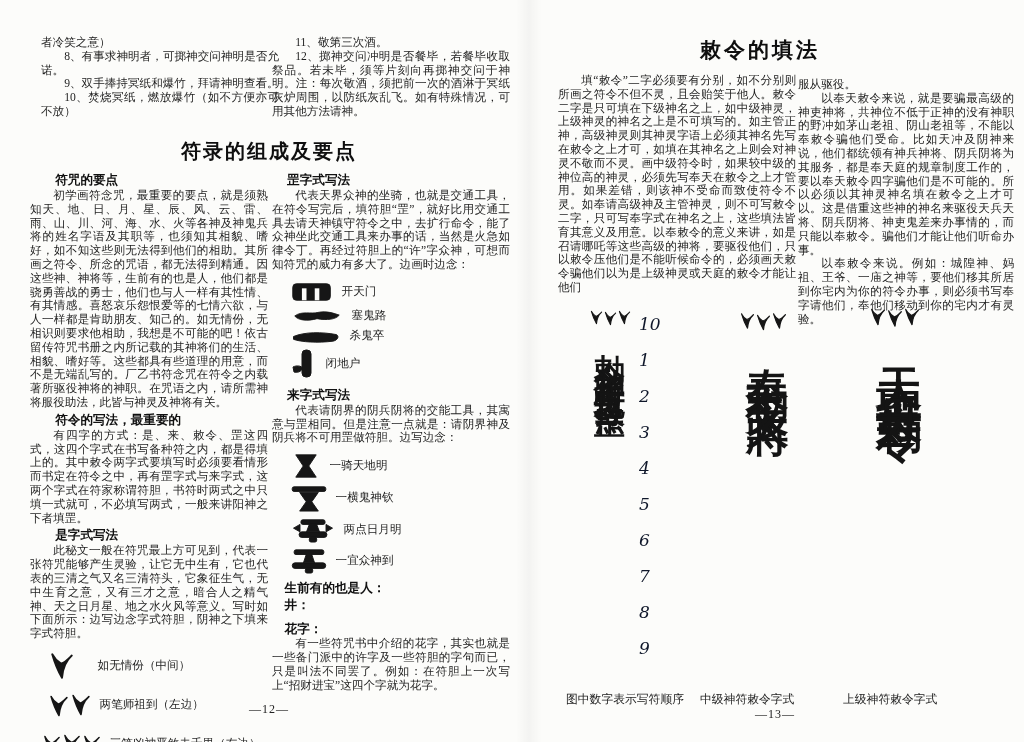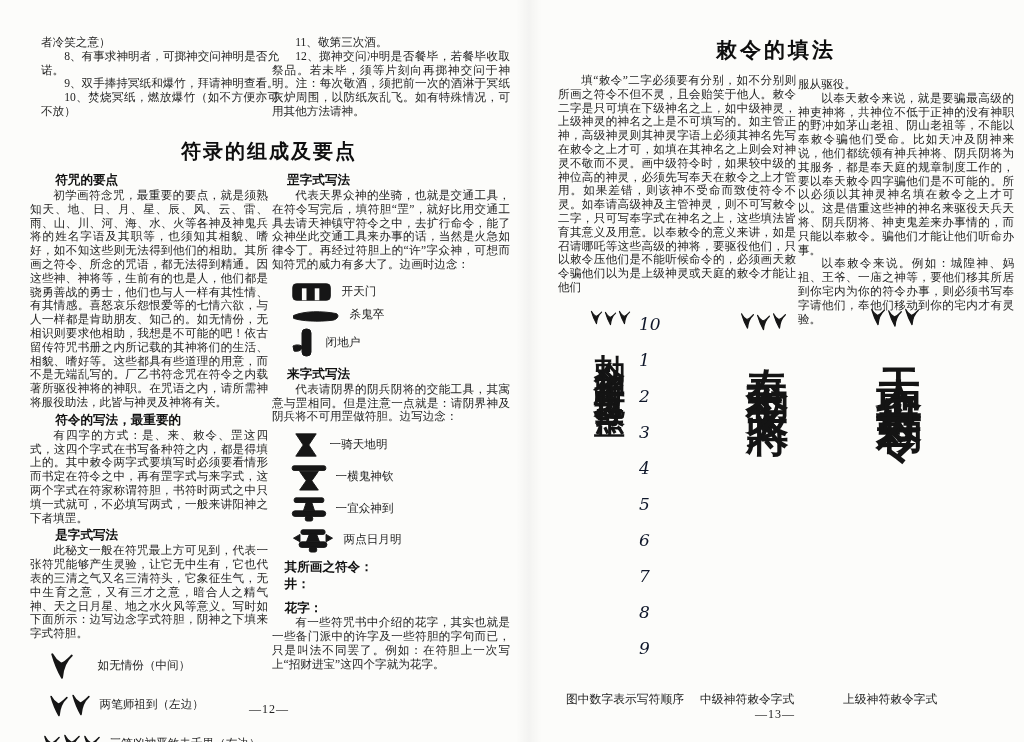--- a/index.html
+++ b/index.html
@@ -16,21 +16,21 @@
   .subhead{
     font-family:"Liberation Sans","DejaVu Sans",sans-serif;
     font-weight:bold;font-size:12.6px;line-height:16px;margin:2px 0 1px 2em;color:#111;
   }
   .subhead.tight{margin-left:1.2em;}
   .pagetitle{
     position:absolute;text-align:center;color:#0f0f0f;
     font-family:"Liberation Sans","DejaVu Sans",sans-serif;font-weight:bold;
   }
   #left-title{left:30px;top:138px;width:478px;font-size:20px;letter-spacing:2px;}
-  #right-title{left:576px;top:36px;width:400px;font-size:21px;letter-spacing:3px;}
+  #right-title{left:560px;top:36px;width:400px;font-size:21px;letter-spacing:3px;}
   .pagenum{position:absolute;font-size:12px;letter-spacing:1px;text-align:center;color:#222;}
   #pagenum-12{left:30px;top:702px;width:478px;}
   #pagenum-13{left:700px;top:707px;width:150px;}
   
   .grow{display:flex;align-items:center;gap:9px;margin:5px 0 5px 1.6em;}
   .grow .cap{font-size:11.6px;white-space:nowrap;}
   .grow svg{flex:none;display:block;}
   .vrow{display:flex;align-items:flex-end;gap:2px;}
   
   .talisman{position:absolute;display:flex;align-items:flex-start;}
@@ -130,20 +130,26 @@
 
   <div class="grow" style="margin-top:9px;">
     <svg width="42" height="22" viewBox="0 0 44 24">
       <rect class="glyphfill" x="1" y="3" width="41" height="18" rx="4"></rect>
       <rect x="11" y="8" width="5" height="13" fill="#fcfcfa"></rect>
       <rect x="25" y="8" width="5" height="13" fill="#fcfcfa"></rect>
     </svg>
     <span class="cap">开天门</span>
   </div>
   <div class="grow">
+    <svg width="52" height="16" viewBox="0 0 54 18">
+      <path class="glyphfill" d="M2 9 C10 3 20 7 28 5 C38 3 46 6 52 8 C48 13 38 14 27 12 C16 15 6 14 2 9 Z"></path>
+    </svg>
+    <span class="cap">塞鬼路</span>
+  </div>
+  <div class="grow">
     <svg width="50" height="15" viewBox="0 0 52 16">
       <path class="glyphfill" d="M2 8 C14 3 32 3 48 6 C51 8 49 12 44 13 C28 15 10 14 2 11 Z"></path>
     </svg>
     <span class="cap">杀鬼卒</span>
   </div>
   <div class="grow">
     <svg width="26" height="30" viewBox="0 0 26 30">
       <rect class="glyphfill" x="11" y="1" width="9" height="27" rx="4"></rect>
       <path class="glyphfill" d="M2 18 C6 16 10 17 12 19 C10 23 6 24 3 23 Z"></path>
     </svg>
@@ -158,43 +164,43 @@
       <path class="glyphfill" d="M5 2 H27 L19 14 L27 26 H5 L13 14 Z"></path>
     </svg>
     <span class="cap">一骑天地明</span>
   </div>
   <div class="grow">
     <svg width="36" height="28" viewBox="0 0 38 30">
       <rect class="glyphfill" x="1" y="3" width="36" height="5" rx="2"></rect>
       <path class="glyphfill" d="M9 9 H29 L22 19 L29 29 H9 L16 19 Z"></path>
     </svg>
     <span class="cap">一横鬼神钦</span>
-  </div>
-  <div class="grow">
-    <svg width="36" height="26" viewBox="0 0 38 28">
-      <rect class="glyphfill" x="3" y="2" width="32" height="5" rx="2"></rect>
-      <path class="glyphfill" d="M16 7 H22 L25 16 H13 Z"></path>
-      <rect class="glyphfill" x="1" y="16" width="36" height="6" rx="3"></rect>
-      <rect class="glyphfill" x="15" y="22" width="8" height="5" rx="2"></rect>
-    </svg>
-    <span class="cap">一宜众神到</span>
   </div>
   <div class="grow">
     <svg width="44" height="26" viewBox="0 0 46 28">
       <path class="glyphfill" d="M2 12 L9 8 L9 16 Z"></path>
       <path class="glyphfill" d="M44 12 L37 8 L37 16 Z"></path>
       <rect class="glyphfill" x="10" y="3" width="26" height="5" rx="2"></rect>
       <path class="glyphfill" d="M19 8 H27 L30 16 H16 Z"></path>
       <rect class="glyphfill" x="8" y="16" width="30" height="6" rx="3"></rect>
       <rect class="glyphfill" x="19" y="22" width="8" height="5" rx="2"></rect>
     </svg>
     <span class="cap">两点日月明</span>
   </div>
-
-  <div class="subhead tight" style="margin-top:6px;margin-left:1em;">其所画之符令：</div>
+  <div class="grow">
+    <svg width="36" height="26" viewBox="0 0 38 28">
+      <rect class="glyphfill" x="3" y="2" width="32" height="5" rx="2"></rect>
+      <path class="glyphfill" d="M16 7 H22 L25 16 H13 Z"></path>
+      <rect class="glyphfill" x="1" y="16" width="36" height="6" rx="3"></rect>
+      <rect class="glyphfill" x="15" y="22" width="8" height="5" rx="2"></rect>
+    </svg>
+    <span class="cap">一宜众神到</span>
+  </div>
+
+  <div class="subhead tight" style="margin-top:6px;margin-left:1em;">生前有的也是人：</div>
   <div class="subhead tight" style="margin:0 0 0 1em;">井：</div>
   <div class="subhead tight" style="margin:8px 0 0 1em;">花字：</div>
   <p class="ind">有一些符咒书中介绍的花字，其实也就是一些备门派中的许字及一些符胆的字句而已，只是叫法不同罢了。例如：在符胆上一次写上“招财进宝”这四个字就为花字。</p>
 </div>
 
 <div class="pagenum" id="pagenum-12">—12—</div>
 
 <div class="pagetitle" id="right-title">敕令的填法</div>
 
 <div class="col" style="left:558px;top:74px;width:238px;">

